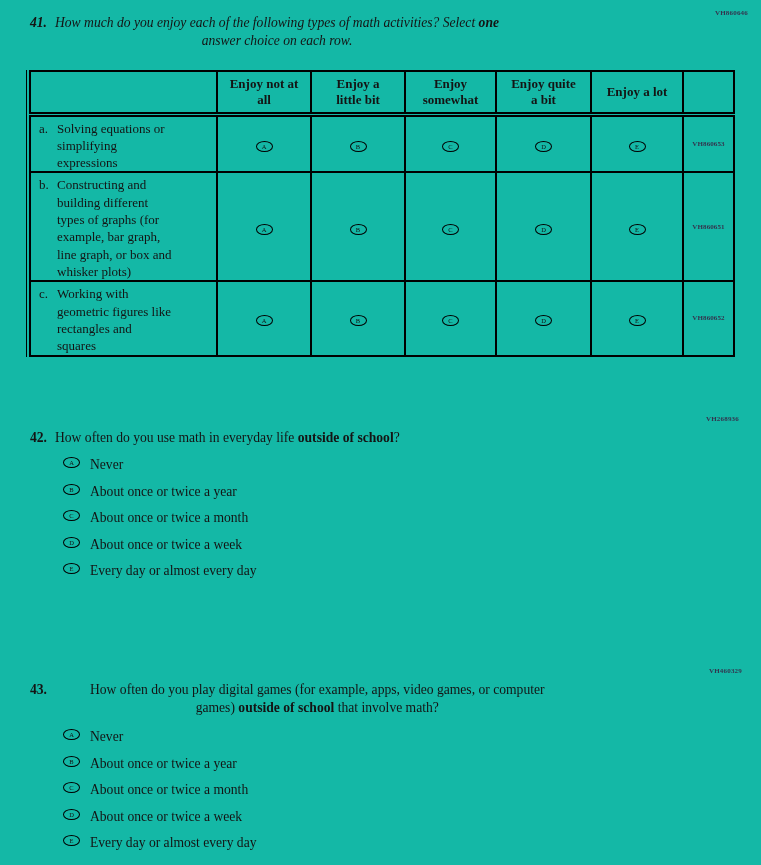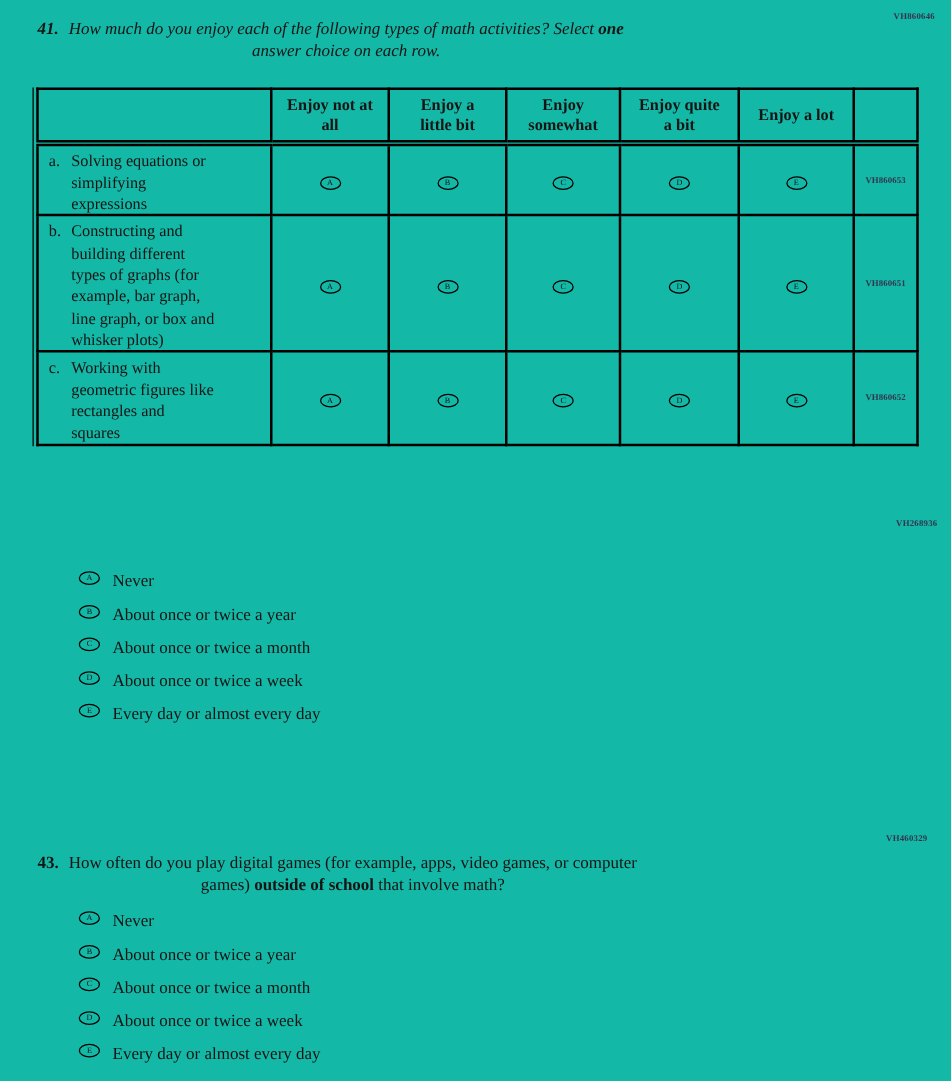--- a/index.html
+++ b/index.html
@@ -218,22 +218,26 @@
           <td class="bubblecell"><span class="bubble">B</span></td>
           <td class="bubblecell"><span class="bubble">C</span></td>
           <td class="bubblecell"><span class="bubble">D</span></td>
           <td class="bubblecell"><span class="bubble">E</span></td>
           <td class="codecell">VH860652</td>
         </tr>
       </tbody>
     </table>
   </div>
 
-  <div class="vh-code" style="top:415px; right:11px;margin-left:28px;">VH268936</div>
-
+  <div class="vh-code" style="top:415px; right:22px;margin-left:28px;">VH268936</div>
+
+  <div class="q-row" style="left:30px; top:429px; width:620px;">
+    <span class="q-num">42.</span>
+    <span class="q-text"><span>How often do you use math in everyday life </span><b>outside of school</b><span>?</span></span>
+  </div>
 
   <div class="options" style="top:457px;">
     <div class="option">
       <span class="bubble">A</span>
       <span class="opt-label">Never</span>
     </div>
     <div class="option">
       <span class="bubble">B</span>
       <span class="opt-label">About once or twice a year</span>
     </div>
@@ -246,21 +250,21 @@
       <span class="opt-label">About once or twice a week</span>
     </div>
     <div class="option">
       <span class="bubble">E</span>
       <span class="opt-label">Every day or almost every day</span>
     </div>
   </div>
 
   <div class="vh-code" style="top:667px; right:19px;">VH460329</div>
 
-  <div class="q-row" style="left:30px; top:681px; width:640px;">
+  <div class="q-row" style="left:30px; top:681px; width:640px;gap:35px;">
     <span class="q-num">43.</span>
     <span class="q-text"><span>How often do you play digital games (for example, apps, video games, or computer
 games) </span><b>outside of school</b><span> that involve math?</span></span>
   </div>
 
   <div class="options" style="top:729px;">
     <div class="option">
       <span class="bubble">A</span>
       <span class="opt-label">Never</span>
     </div>

